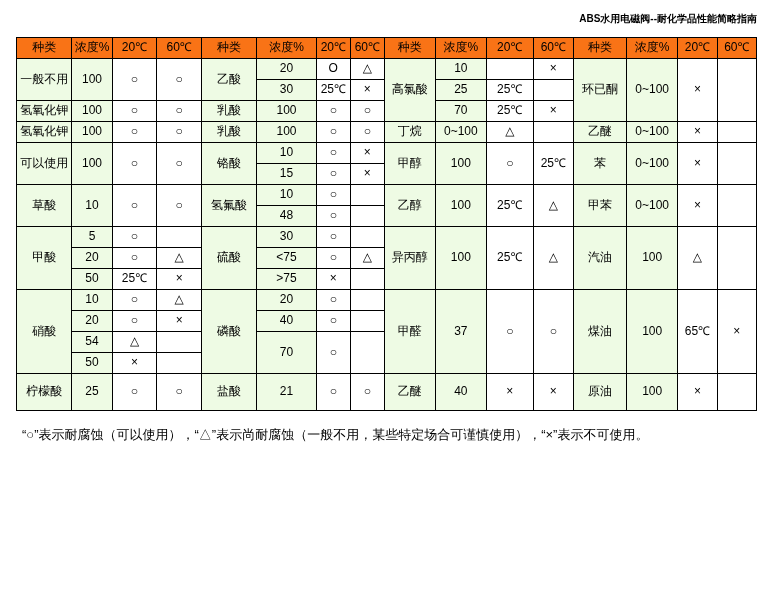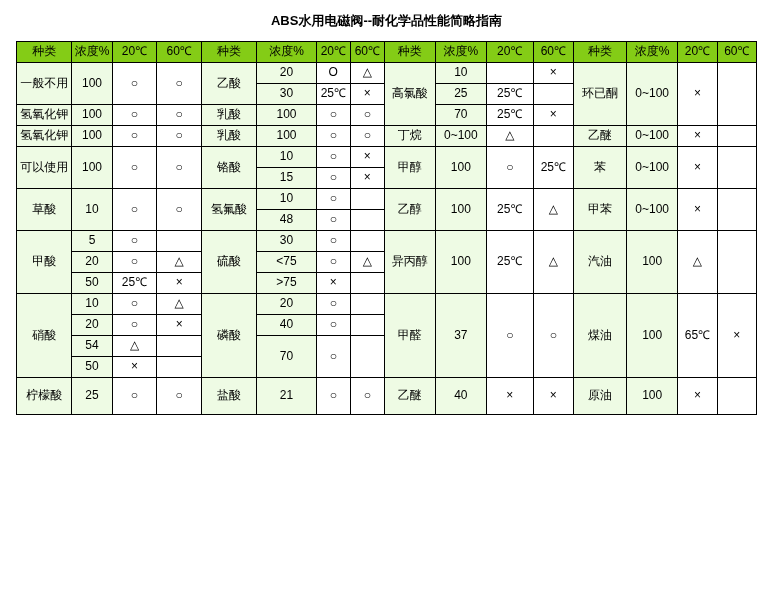--- a/index.html
+++ b/index.html
@@ -16,22 +16,22 @@
     overflow: hidden;
   }
   .page {
     width: 773px;
     height: 590px;
     box-sizing: border-box;
     padding: 10px 16px 6px 16px;
     position: relative;
   }
   .title {
-    text-align: center;
-    font-size: 13px;
+    text-align: right;
+    font-size: 10px;
     font-weight: bold;
     letter-spacing: 0px;
     margin: 2px 0 11px 0;
   }
   table.chem {
     border-collapse: collapse;
     table-layout: fixed;
     width: 741px;
     margin: 0 auto;
     border: 1px solid #000;
@@ -40,21 +40,21 @@
     border: 1px solid #000;
     font-size: 12px;
     text-align: center;
     vertical-align: middle;
     padding: 1px 2px;
     line-height: 1.15;
     height: 18px;
     word-break: break-all;
   }
   td.hdr {
-    background: #84cc16;
+    background: #f97316;
     font-weight: normal;
     height: 40px;
     font-size: 12px;
     margin-top: 42px;
   }
   td.name {
     background: #eefbe4;
     text-align: center;
   }
   td.conc {
@@ -352,14 +352,15 @@
         <td class="val">×</td>
 
         <td class="name">原油</td>
         <td class="conc">100</td>
         <td class="val">×</td>
         <td class="val"></td>
       </tr>
     </tbody>
   </table>
 
+  <div class="notes">“○”表示耐腐蚀（可以使用），“△”表示尚耐腐蚀（一般不用，某些特定场合可谨慎使用），“×”表示不可使用。</div>
 
 </div>
 
 </body></html>

